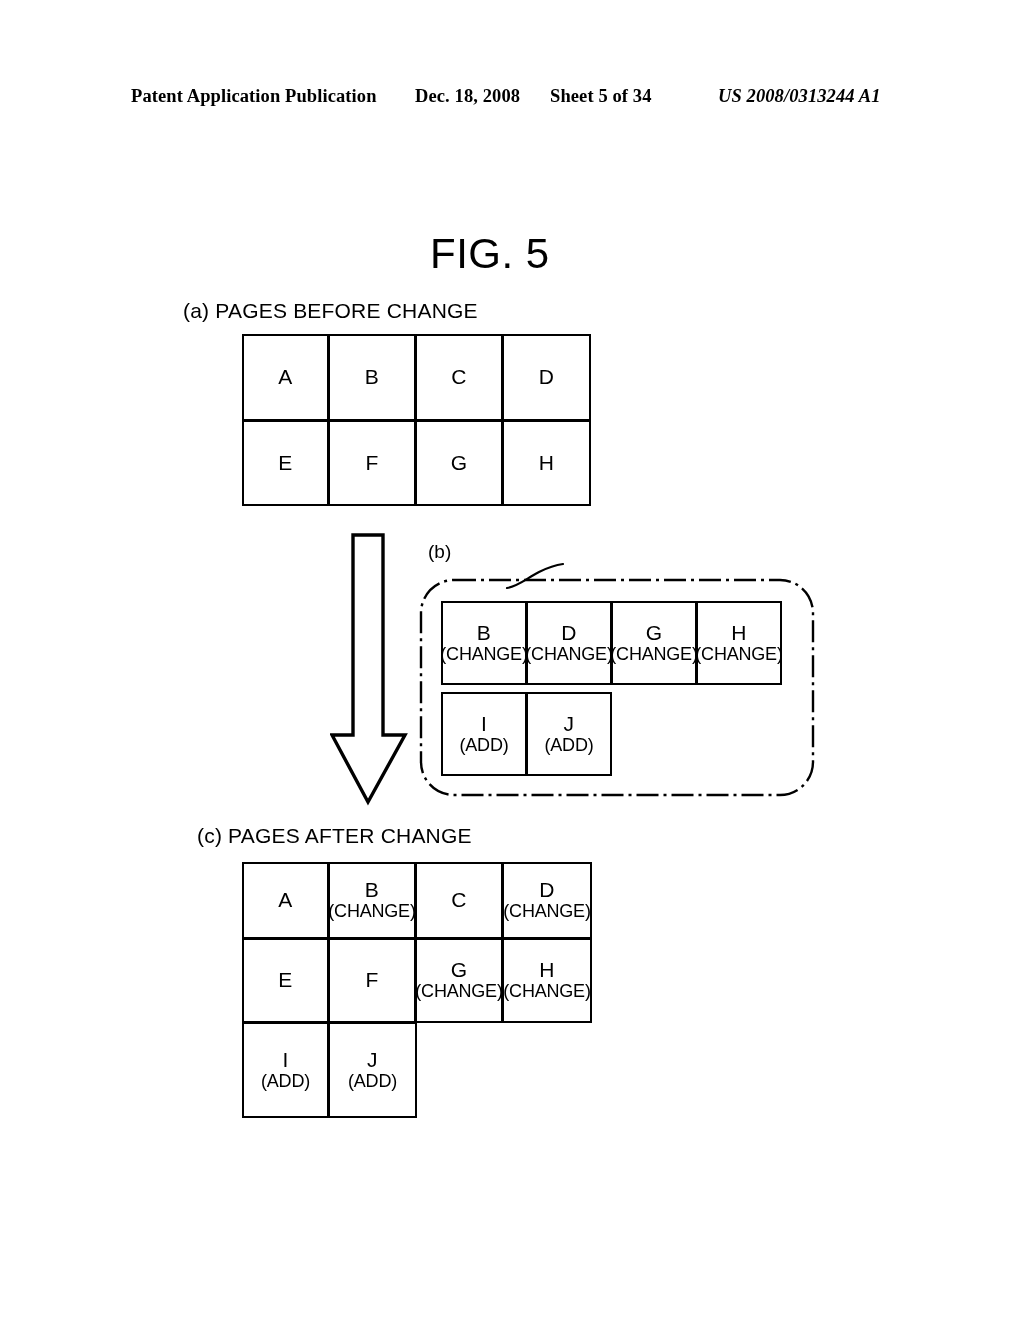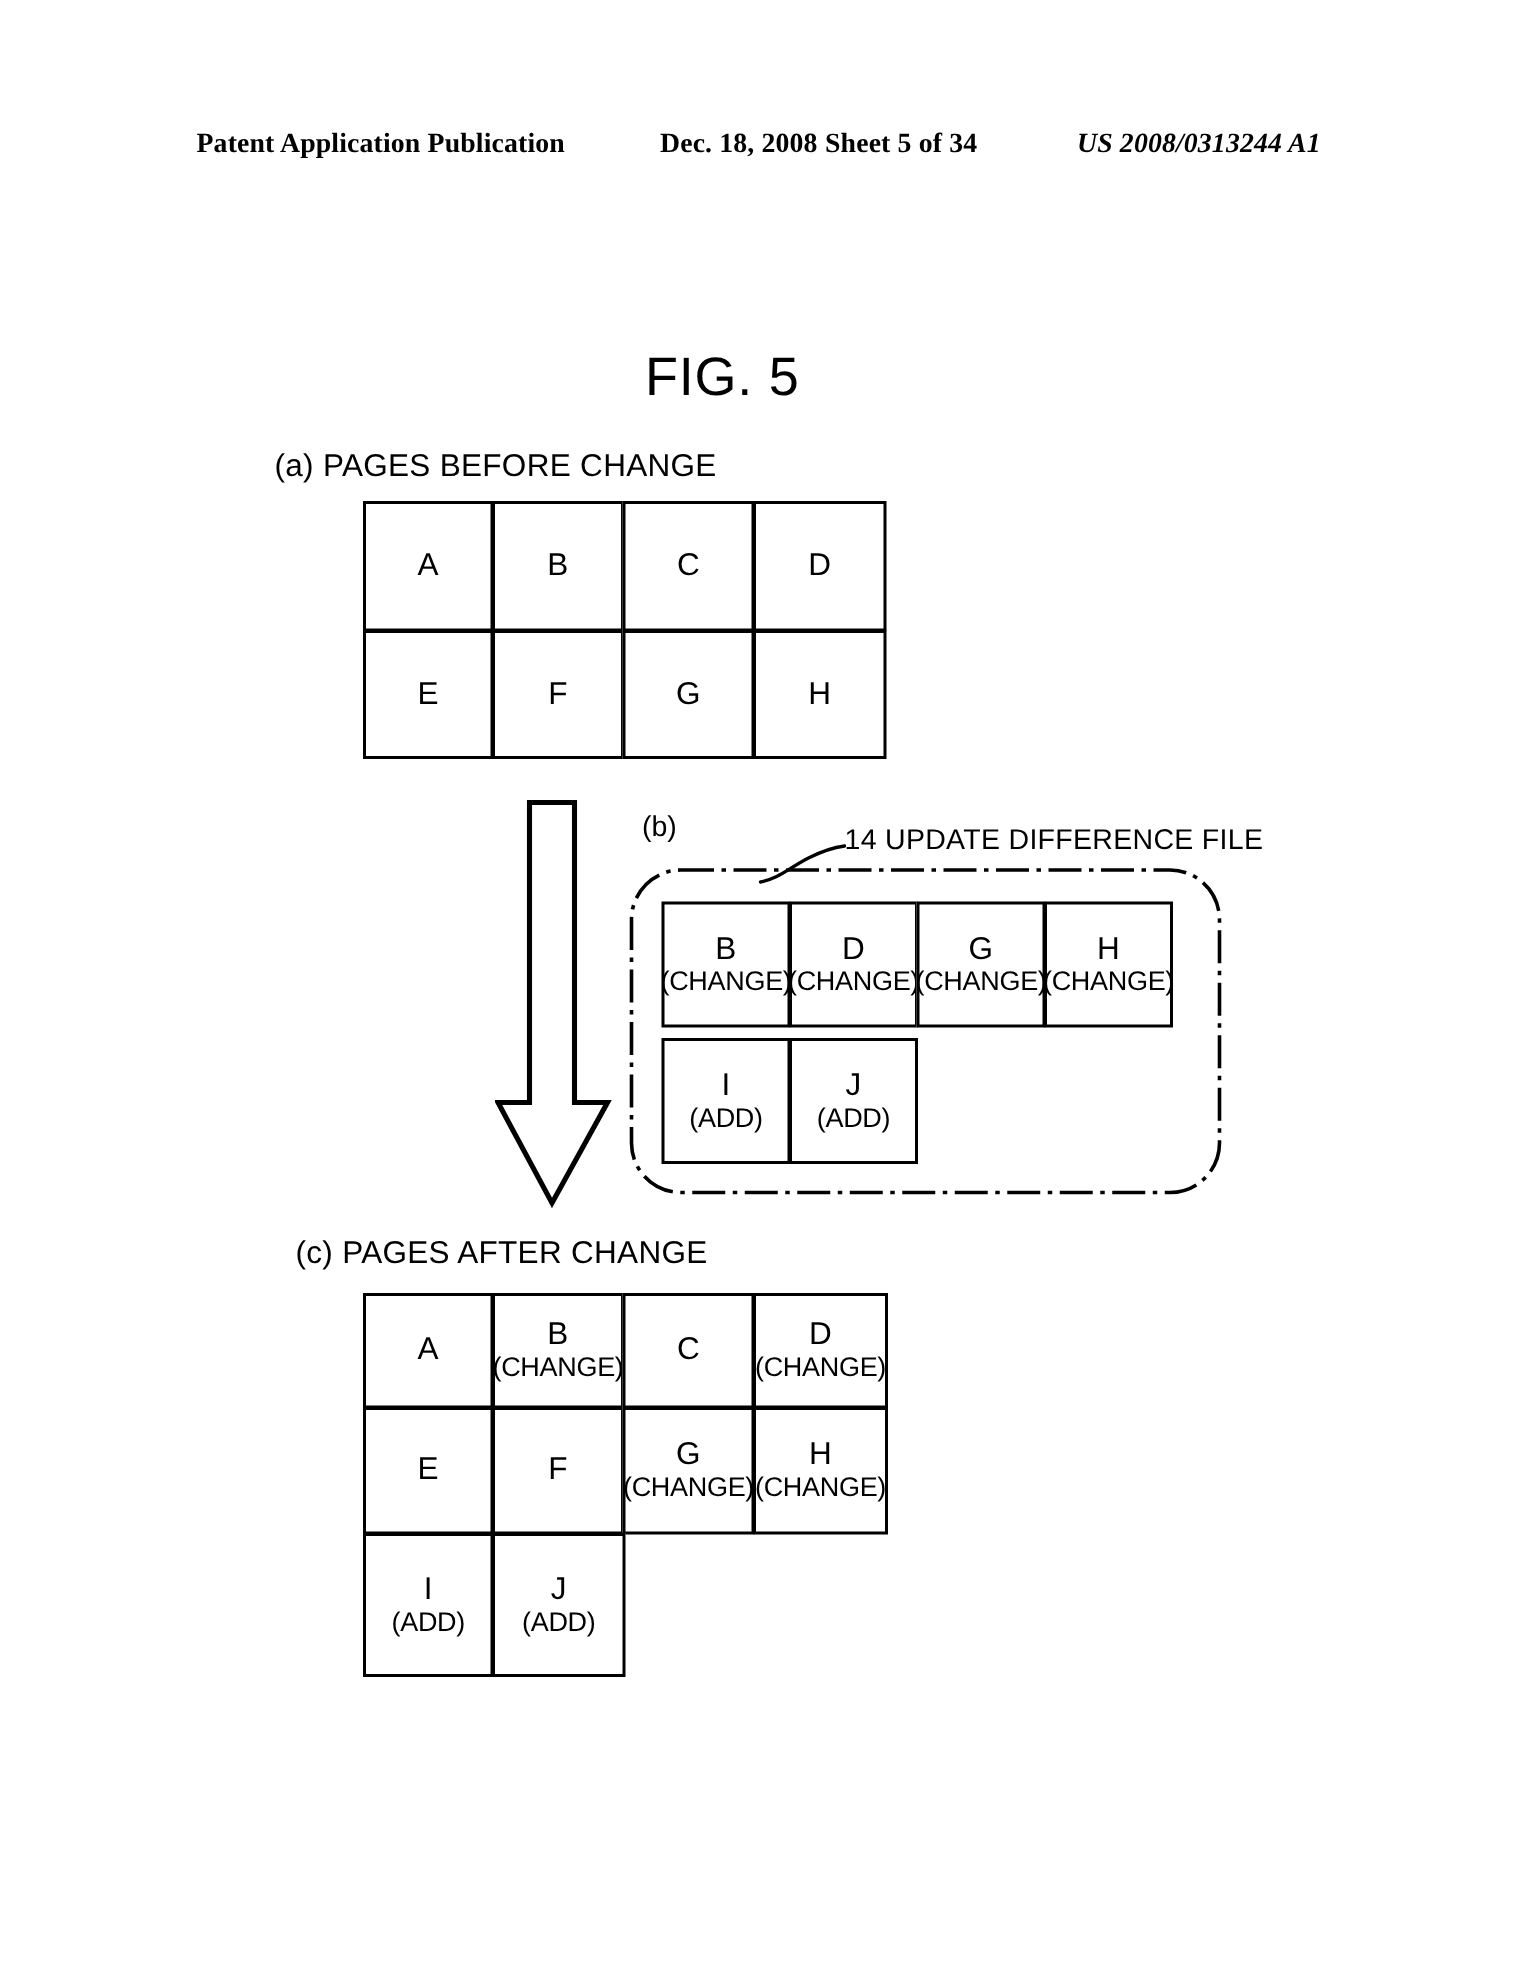--- a/index.html
+++ b/index.html
@@ -30,30 +30,30 @@
     left: 0;
     top: 86px;
     width: 1024px;
     font-family: "Liberation Serif", serif;
     font-weight: bold;
     font-size: 18.5px;
     letter-spacing: 0.1px;
     white-space: nowrap;
   }
   .pub-header .h-pub   { position: absolute; left: 131px; top: 0; }
-  .pub-header .h-date  { position: absolute; left: 440px; top: 0; text-align: center; }
+  .pub-header .h-date  { position: absolute; left: 415px; top: 0; text-align: center; }
   .pub-header .h-sheet { position: absolute; left: 550px; top: 0; }
   .pub-header .h-num   { position: absolute; left: 718px; top: 0; font-style: italic; }
 
   
   .fig-title {
     position: absolute;
     left: 430px;
     top: 230px;
-    font-size: 36px;
+    font-size: 42px;
     letter-spacing: 0.5px;
   }
 
   
   .caption {
     position: absolute;
     font-size: 21px;
     letter-spacing: 0.2px;
     white-space: nowrap;
   }
@@ -174,21 +174,20 @@
   </div>
 
   <div class="big-arrow">
     <svg width="84" height="280" viewBox="0 0 84 280" xmlns="http://www.w3.org/2000/svg">
       <polygon points="23,5 53,5 53,205 75,205 38,272 2,205 23,205" fill="#ffffff" stroke="#000000" stroke-width="3.4" stroke-linejoin="miter"></polygon>
     </svg>
   </div>
 
   <div class="cap-b">(b)</div>
 
-  <div class="label-14">14 UPDATE DIFFERENCE FILE</div>
 
   <div class="leader">
     <svg width="130" height="45" viewBox="0 0 130 45" xmlns="http://www.w3.org/2000/svg">
       <path d="M2,40 C14,38 22,30 34,24 C44,19 50,17 58,16" fill="none" stroke="#000000" stroke-width="2.2" stroke-linecap="round"></path>
     </svg>
   </div>
 
   <div class="dashdot">
     <svg width="396" height="219" viewBox="0 0 396 219" xmlns="http://www.w3.org/2000/svg">
       <rect x="2" y="2" width="392" height="215" rx="33" ry="33" fill="none" stroke="#000000" stroke-width="2.4" stroke-dasharray="22,5,3,5"></rect>

